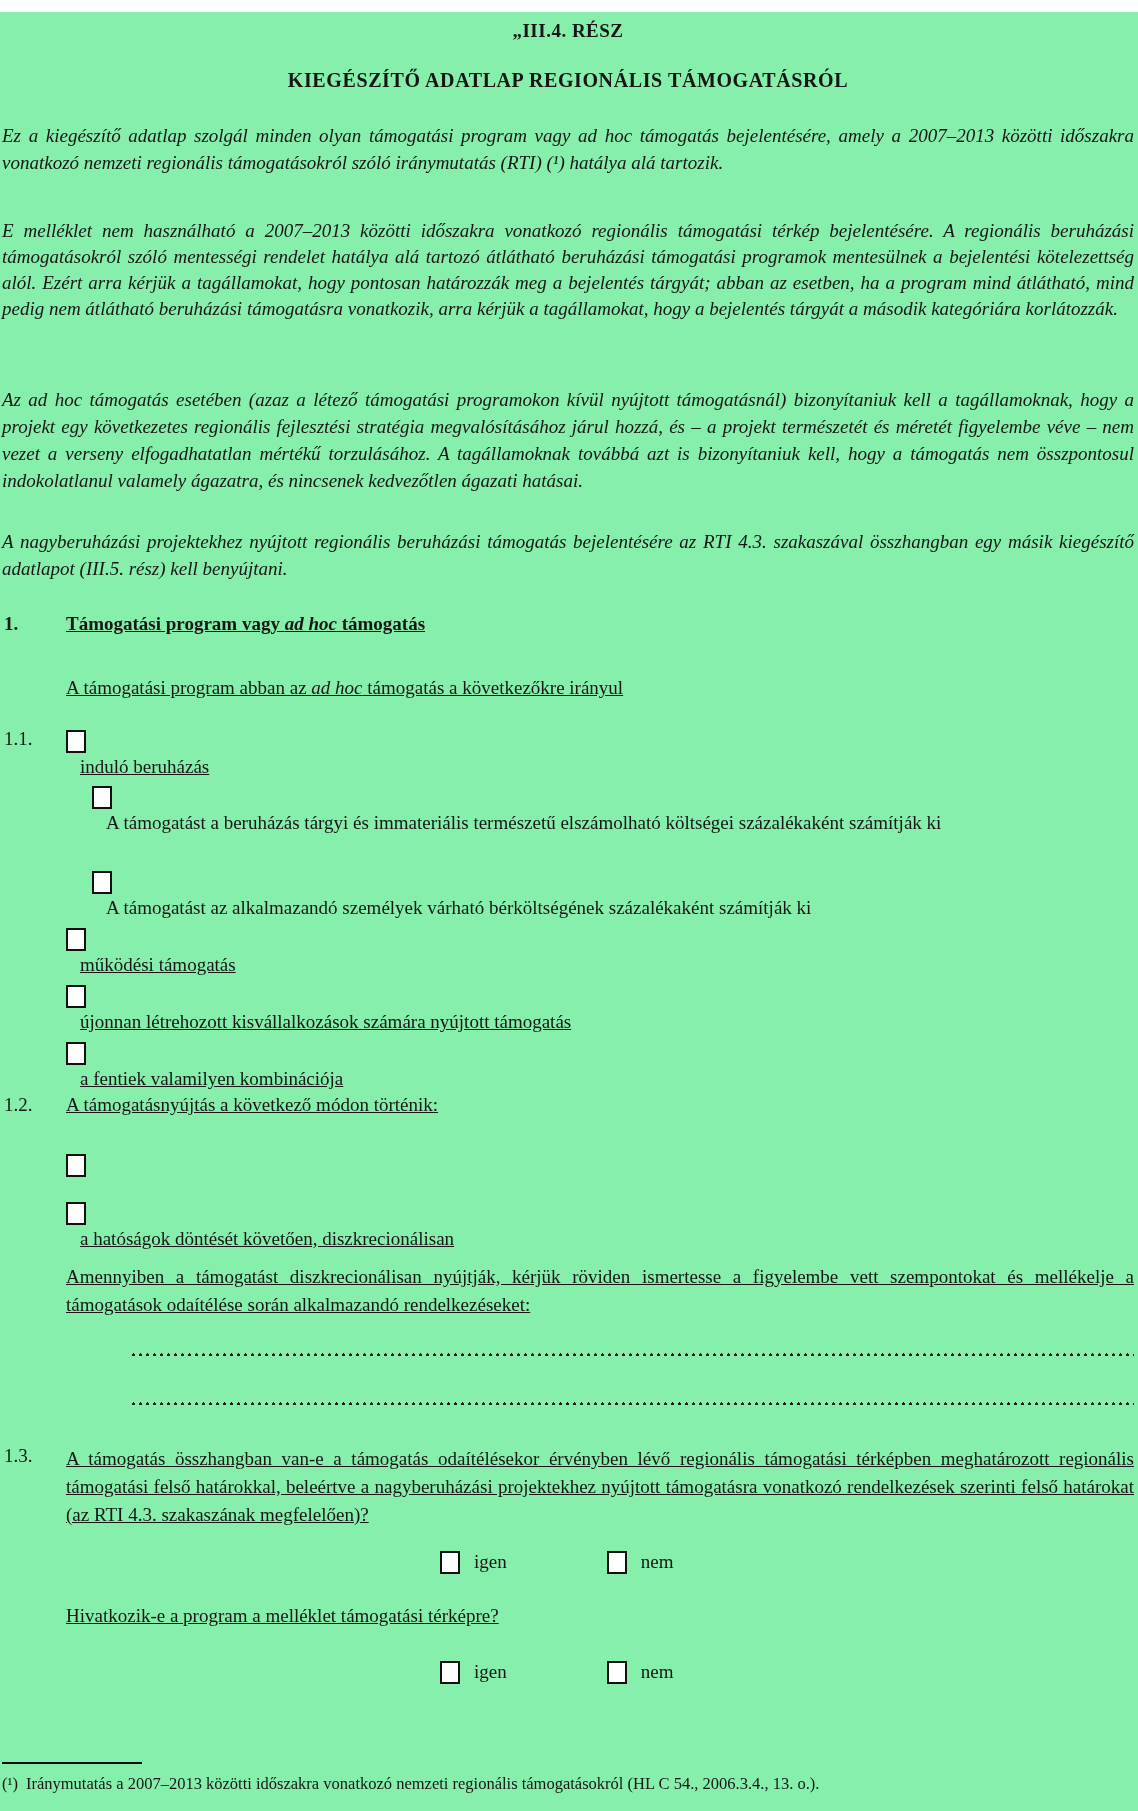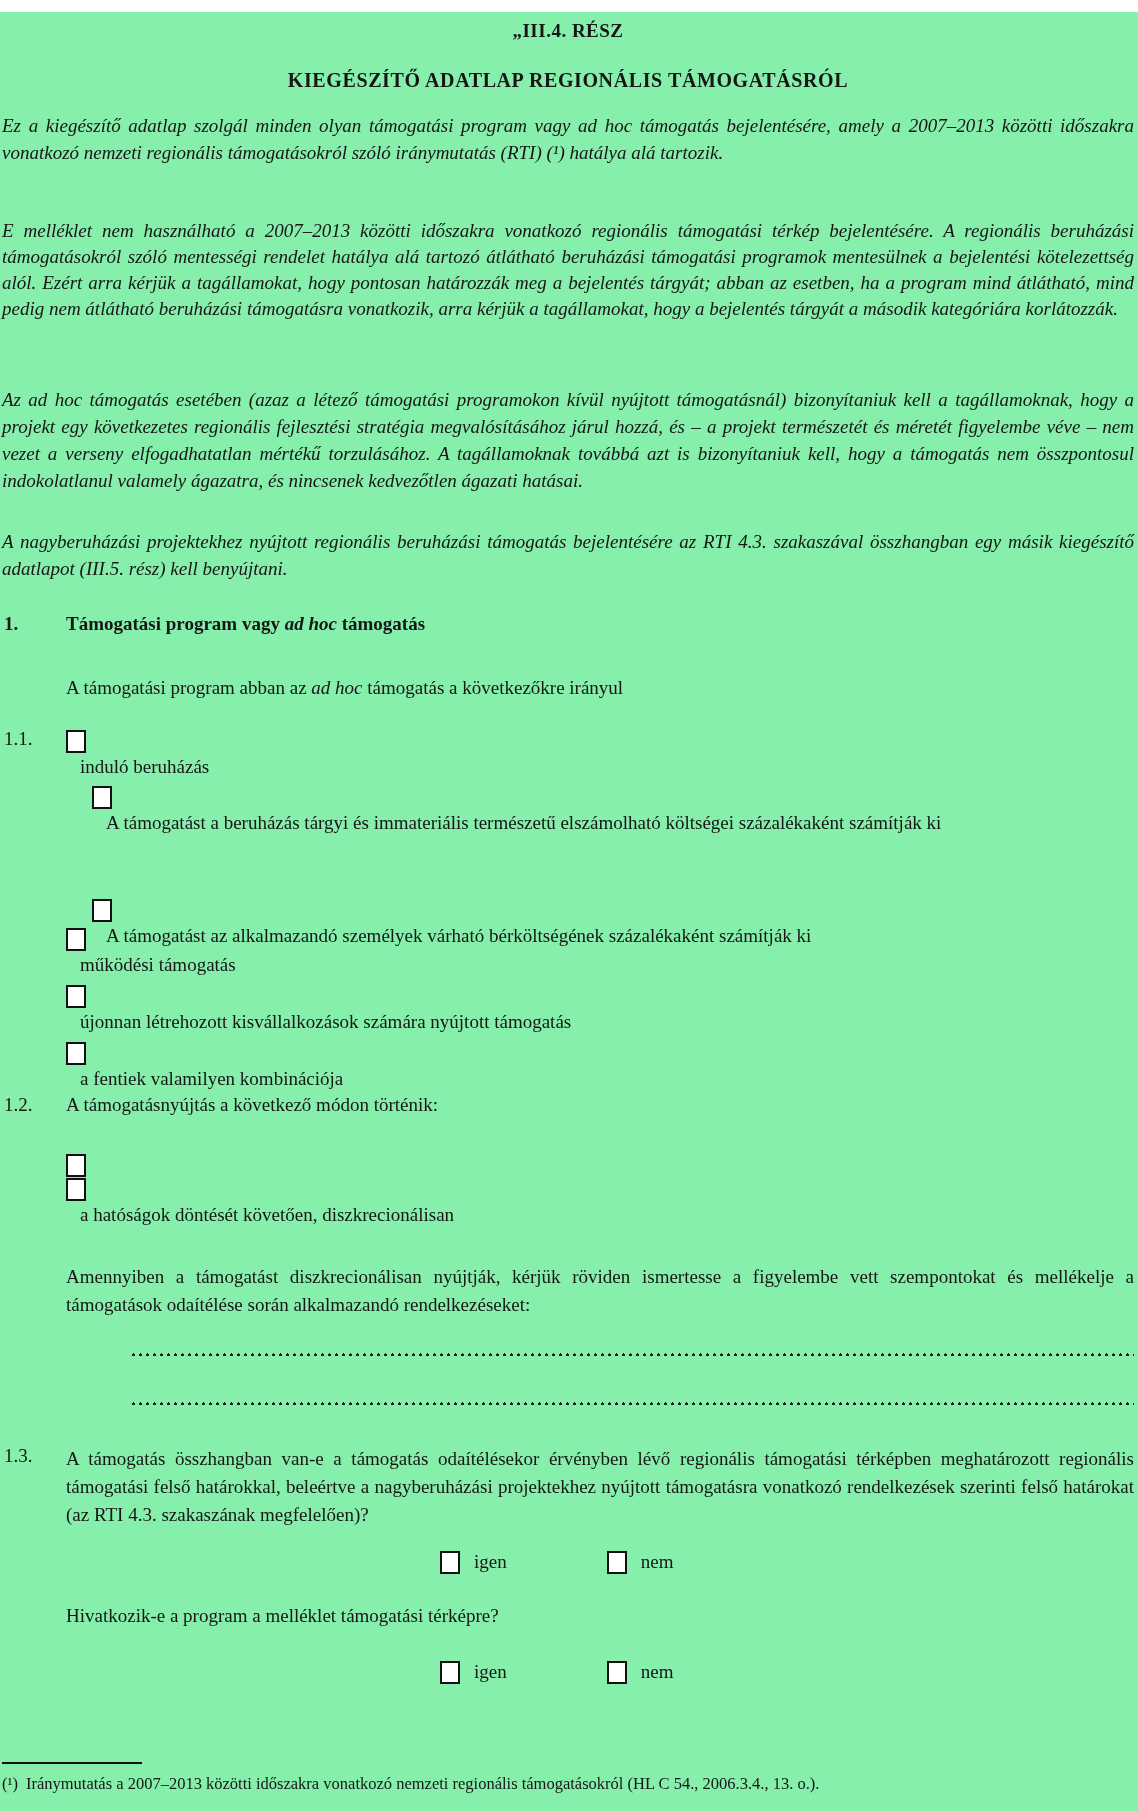--- a/index.html
+++ b/index.html
@@ -13,21 +13,21 @@
     overflow:hidden;
     margin-top:12px;
   }
   .abs{position:absolute;left:2px;right:4px;}
   .center{text-align:center;}
   .part-label{font-weight:600;font-size:19px;letter-spacing:0.5px;}
   .doc-title{font-weight:700;font-size:20px;letter-spacing:0.6px;}
   .para{font-style:italic;text-align:justify;line-height:27px;}
   .lh26{line-height:26px;}
   .num{position:absolute;left:2px;top:0;}
-  .indent{margin-left:64px;}
+  .indent{margin-left:64px;text-decoration:underline;}
   .indent2{margin-left:90px;}
   .sec-heading{font-weight:700;}
   .sec-heading .it{font-style:italic;}
   .lead .it{font-style:italic;}
   .cbrow{display:flex;align-items:flex-start;flex-direction:column;}
   .cb{
     flex:0 0 auto;
     width:16px;height:19px;
     border:2px solid #111;
     margin-top:2px;
@@ -51,21 +51,21 @@
 </style>
 </head>
 <body>
 
 <div class="page">
 
   <div class="abs center part-label" style="top:8px">„III.4. RÉSZ</div>
 
   <div class="abs center doc-title" style="top:57px">KIEGÉSZÍTŐ ADATLAP REGIONÁLIS TÁMOGATÁSRÓL</div>
 
-  <div class="abs para" style="top:100px">Ez a kiegészítő adatlap szolgál minden olyan támogatási program vagy ad hoc támogatás bejelentésére, amely a 2007–2013 közötti időszakra vonatkozó nemzeti regionális támogatásokról szóló iránymutatás (RTI) (¹) hatálya alá tartozik.</div>
+  <div class="abs para" style="top:110px">Ez a kiegészítő adatlap szolgál minden olyan támogatási program vagy ad hoc támogatás bejelentésére, amely a 2007–2013 közötti időszakra vonatkozó nemzeti regionális támogatásokról szóló iránymutatás (RTI) (¹) hatálya alá tartozik.</div>
 
   <div class="abs para lh26" style="top:206px">E melléklet nem használható a 2007–2013 közötti időszakra vonatkozó regionális támogatási térkép bejelentésére. A regionális beruházási támogatásokról szóló mentességi rendelet hatálya alá tartozó átlátható beruházási támogatási programok mentesülnek a bejelentési kötelezettség alól. Ezért arra kérjük a tagállamokat, hogy pontosan határozzák meg a bejelentés tárgyát; abban az esetben, ha a program mind átlátható, mind pedig nem átlátható beruházási támogatásra vonatkozik, arra kérjük a tagállamokat, hogy a bejelentés tárgyát a második kategóriára korlátozzák.</div>
 
   <div class="abs para" style="top:374px">Az ad hoc támogatás esetében (azaz a létező támogatási programokon kívül nyújtott támogatásnál) bizonyítaniuk kell a tagállamoknak, hogy a projekt egy következetes regionális fejlesztési stratégia megvalósításához járul hozzá, és – a projekt természetét és méretét figyelembe véve – nem vezet a verseny elfogadhatatlan mértékű torzulásához. A tagállamoknak továbbá azt is bizonyítaniuk kell, hogy a támogatás nem összpontosul indokolatlanul valamely ágazatra, és nincsenek kedvezőtlen ágazati hatásai.</div>
 
   <div class="abs para" style="top:516px">A nagyberuházási projektekhez nyújtott regionális beruházási támogatás bejelentésére az RTI 4.3. szakaszával összhangban egy másik kiegészítő adatlapot (III.5. rész) kell benyújtani.</div>
 
   <div class="abs" style="top:601px">
     <span class="num sec-heading">1.</span>
     <div class="indent sec-heading"><span>Támogatási program vagy </span><span class="it">ad hoc</span><span> támogatás</span></div>
@@ -83,21 +83,21 @@
     </div>
   </div>
 
   <div class="abs" style="top:772px">
     <div class="indent2 cbrow" style="max-width:985px;">
       <span class="cb"></span>
       <span class="cb-label just">A támogatást a beruházás tárgyi és immateriális természetű elszámolható költségei százalékaként számítják ki</span>
     </div>
   </div>
 
-  <div class="abs" style="top:885px">
+  <div class="abs" style="top:857px">
     <div class="indent2 cbrow">
       <span class="cb"></span>
       <span class="cb-label">A támogatást az alkalmazandó személyek várható bérköltségének százalékaként számítják ki</span>
     </div>
   </div>
 
   <div class="abs" style="top:914px">
     <div class="indent cbrow">
       <span class="cb"></span>
       <span class="cb-label">működési támogatás</span>
@@ -122,21 +122,21 @@
     <span class="num">1.2.</span>
     <div class="indent">A támogatásnyújtás a következő módon történik:</div>
   </div>
 
   <div class="abs" style="top:1140px">
     <div class="indent cbrow">
       <span class="cb"></span>
     </div>
   </div>
 
-  <div class="abs" style="top:1164px">
+  <div class="abs" style="top:1188px">
     <div class="indent cbrow">
       <span class="cb"></span>
       <span class="cb-label">a hatóságok döntését követően, diszkrecionálisan</span>
     </div>
   </div>
 
   <div class="abs" style="top:1251px">
     <div class="indent note">Amennyiben a támogatást diszkrecionálisan nyújtják, kérjük röviden ismertesse a figyelembe vett szempontokat és mellékelje a támogatások odaítélése során alkalmazandó rendelkezéseket:</div>
   </div>
 

